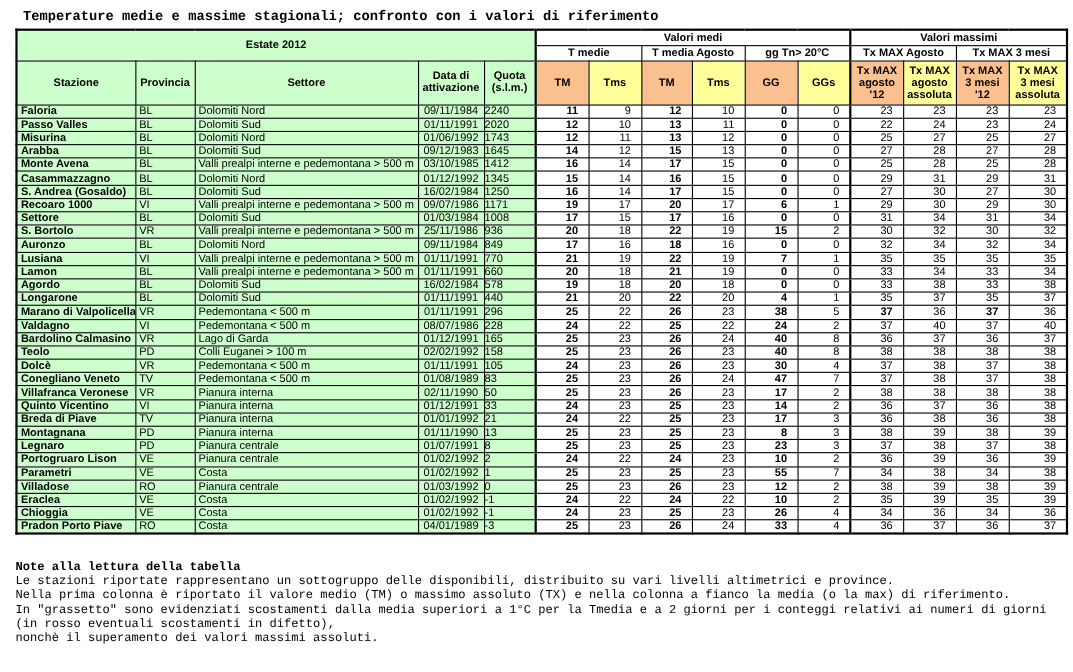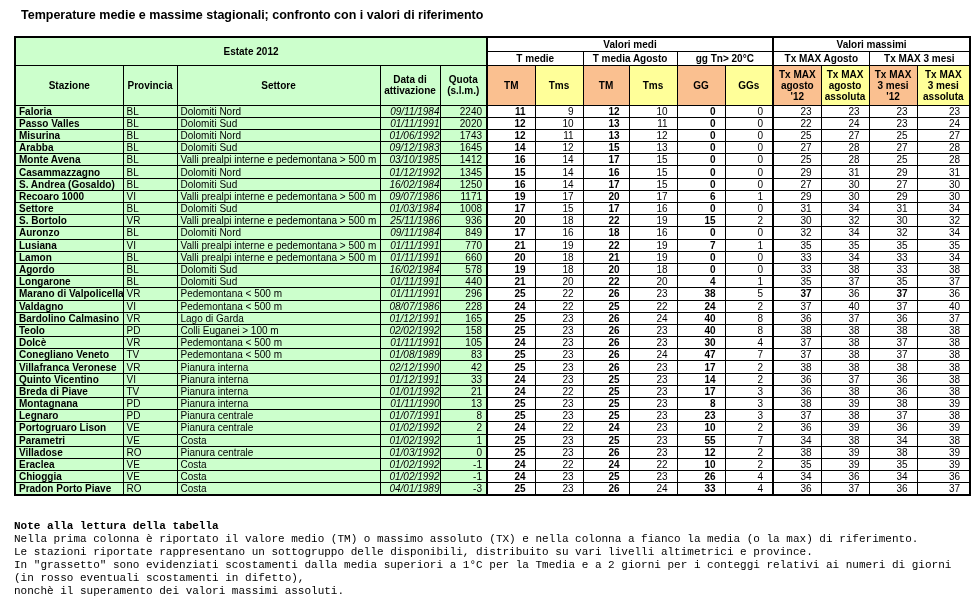--- a/index.html
+++ b/index.html
@@ -1,32 +1,32 @@
 <!DOCTYPE html>
 <html><head>
 <meta charset="utf-8">
 <style>
   html,body{margin:0;padding:0;background:#fff;}
   body{width:975px;height:611px;font-family:"Liberation Sans",sans-serif;color:#000;overflow:hidden;}
-  .title{font-size:12.5px;font-weight:bold;margin:8px 0 14px 21px;}
+  .title{font-size:12.5px;font-weight:bold;margin:8px 0 4px 21px;font-family:Liberation Mono, monospace;}
   table{border-collapse:collapse;table-layout:fixed;width:955px;margin-left:14px;border:2px solid #000;}
   th,td{border:1px solid #000;font-size:10px;line-height:11px;padding:0;overflow:hidden;vertical-align:middle;}
   th{font-weight:bold;text-align:center;white-space:pre-line;}
   .h1{height:14px;}
   .h2{height:14px;}
   .h3{height:40px;}
   tr.data{height:12.2px;margin-top:45px;}
   tr.data td{white-space:nowrap;}
   .green{background:#ccffcc;}
   .orange{background:#fac090;}
   .yellow{background:#ffff99;}
   td.l{text-align:left;padding-left:3px;}
   td.r{text-align:right;padding-right:9px;}
-  td.q{text-align:right;padding-right:4px;}
-  td.c{text-align:right;font-style:italic;}
+  td.q{text-align:left;padding-right:4px;}
+  td.c{text-align:center;}
   .bold{font-weight:bold;}
   .thickL{border-left:2px solid #000;}
   .notes{margin:24px 0 0 14px;font-size:11px;line-height:13px;font-family:Liberation Mono, monospace;}
   .notes .nt{font-weight:bold;}
 </style>
 </head>
 <body>
 
 <div class="title">Temperature medie e massime stagionali; confronto con i valori di riferimento</div>
 
@@ -444,22 +444,22 @@
         <td class="r">7</td>
         <td class="r thickL">37</td>
         <td class="r">38</td>
         <td class="r">37</td>
         <td class="r">38</td>
       </tr>
       <tr class="data">
         <td class="green l bold">Villafranca Veronese</td>
         <td class="green l">VR</td>
         <td class="green l">Pianura interna</td>
-        <td class="green c">02/12/1990</td>
-        <td class="green q">42</td>
+        <td class="green c">02/11/1990</td>
+        <td class="green q">50</td>
         <td class="r thickL bold">25</td>
         <td class="r">23</td>
         <td class="r bold">26</td>
         <td class="r">23</td>
         <td class="r bold">17</td>
         <td class="r">2</td>
         <td class="r thickL">38</td>
         <td class="r">38</td>
         <td class="r">38</td>
         <td class="r">38</td>
@@ -632,17 +632,17 @@
         <td class="r thickL">36</td>
         <td class="r">37</td>
         <td class="r">36</td>
         <td class="r">37</td>
       </tr>
     </tbody>
 </table>
 
 <div class="notes">
   <div class="nt">Note alla lettura della tabella</div>
+  <div>Le stazioni riportate rappresentano un sottogruppo delle disponibili, distribuito su vari livelli altimetrici e province.</div>
   <div>Nella prima colonna è riportato il valore medio (TM) o massimo assoluto (TX) e nella colonna a fianco la media (o la max) di riferimento.</div>
-  <div>Le stazioni riportate rappresentano un sottogruppo delle disponibili, distribuito su vari livelli altimetrici e province.</div>
   <div>In "grassetto" sono evidenziati scostamenti dalla media superiori a 1°C per la Tmedia e a 2 giorni per i conteggi relativi ai numeri di giorni (in rosso eventuali scostamenti in difetto),</div>
   <div>nonchè il superamento dei valori massimi assoluti.</div>
 </div>
 
 </body></html>

